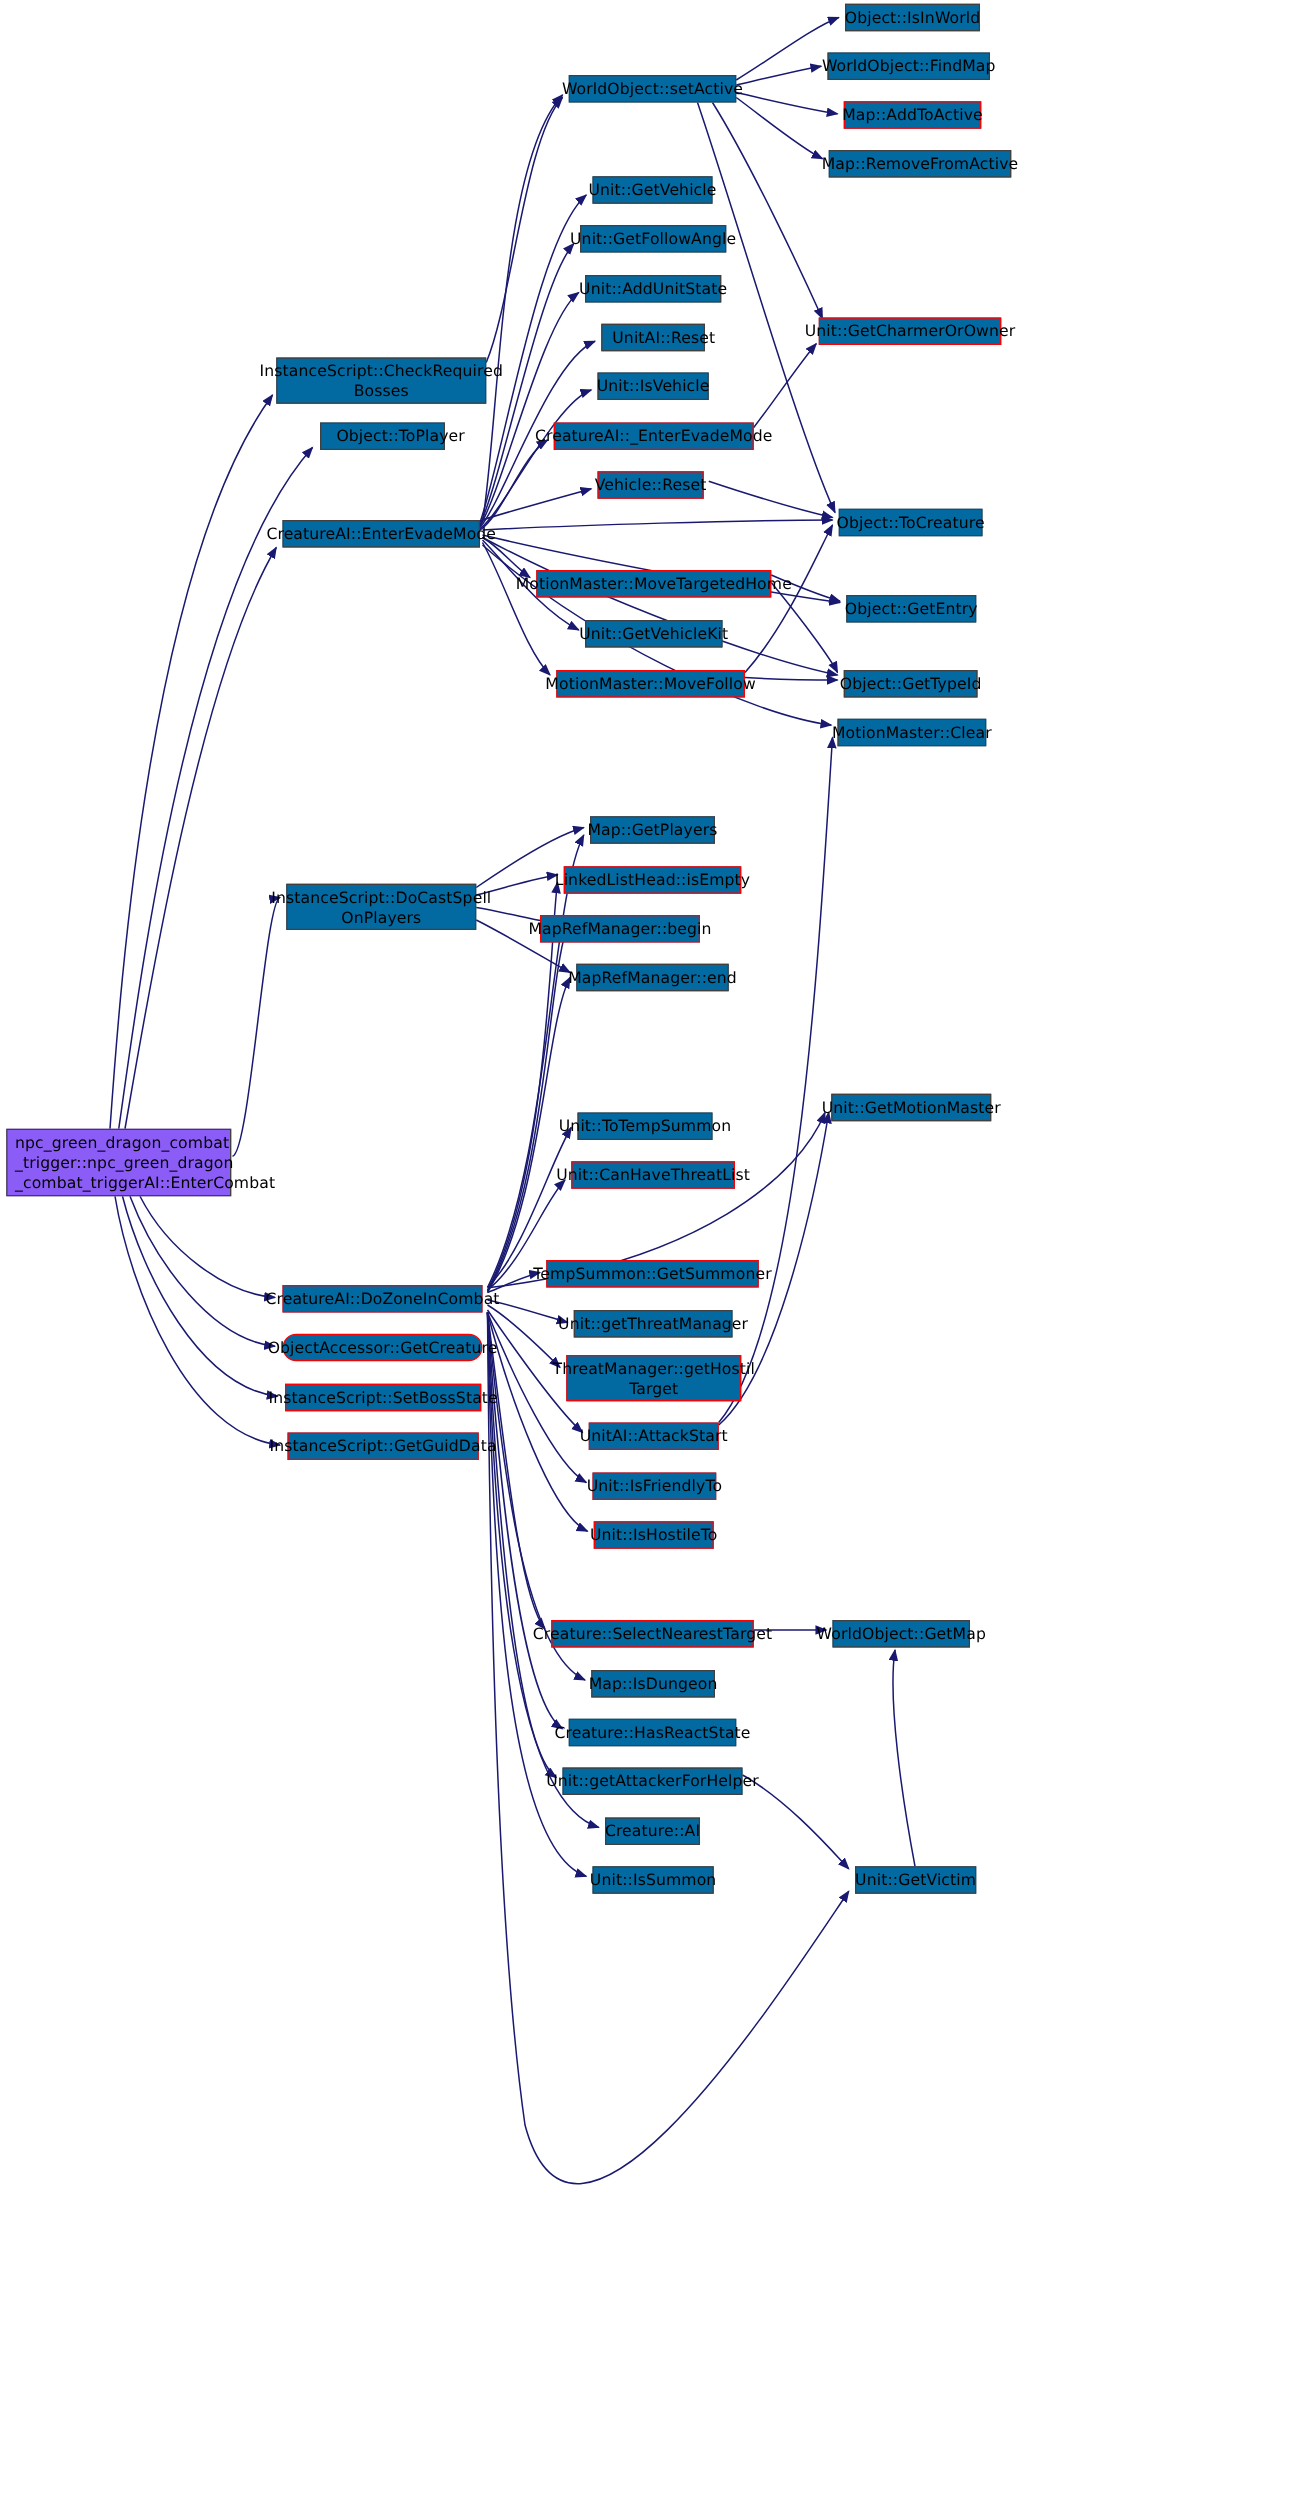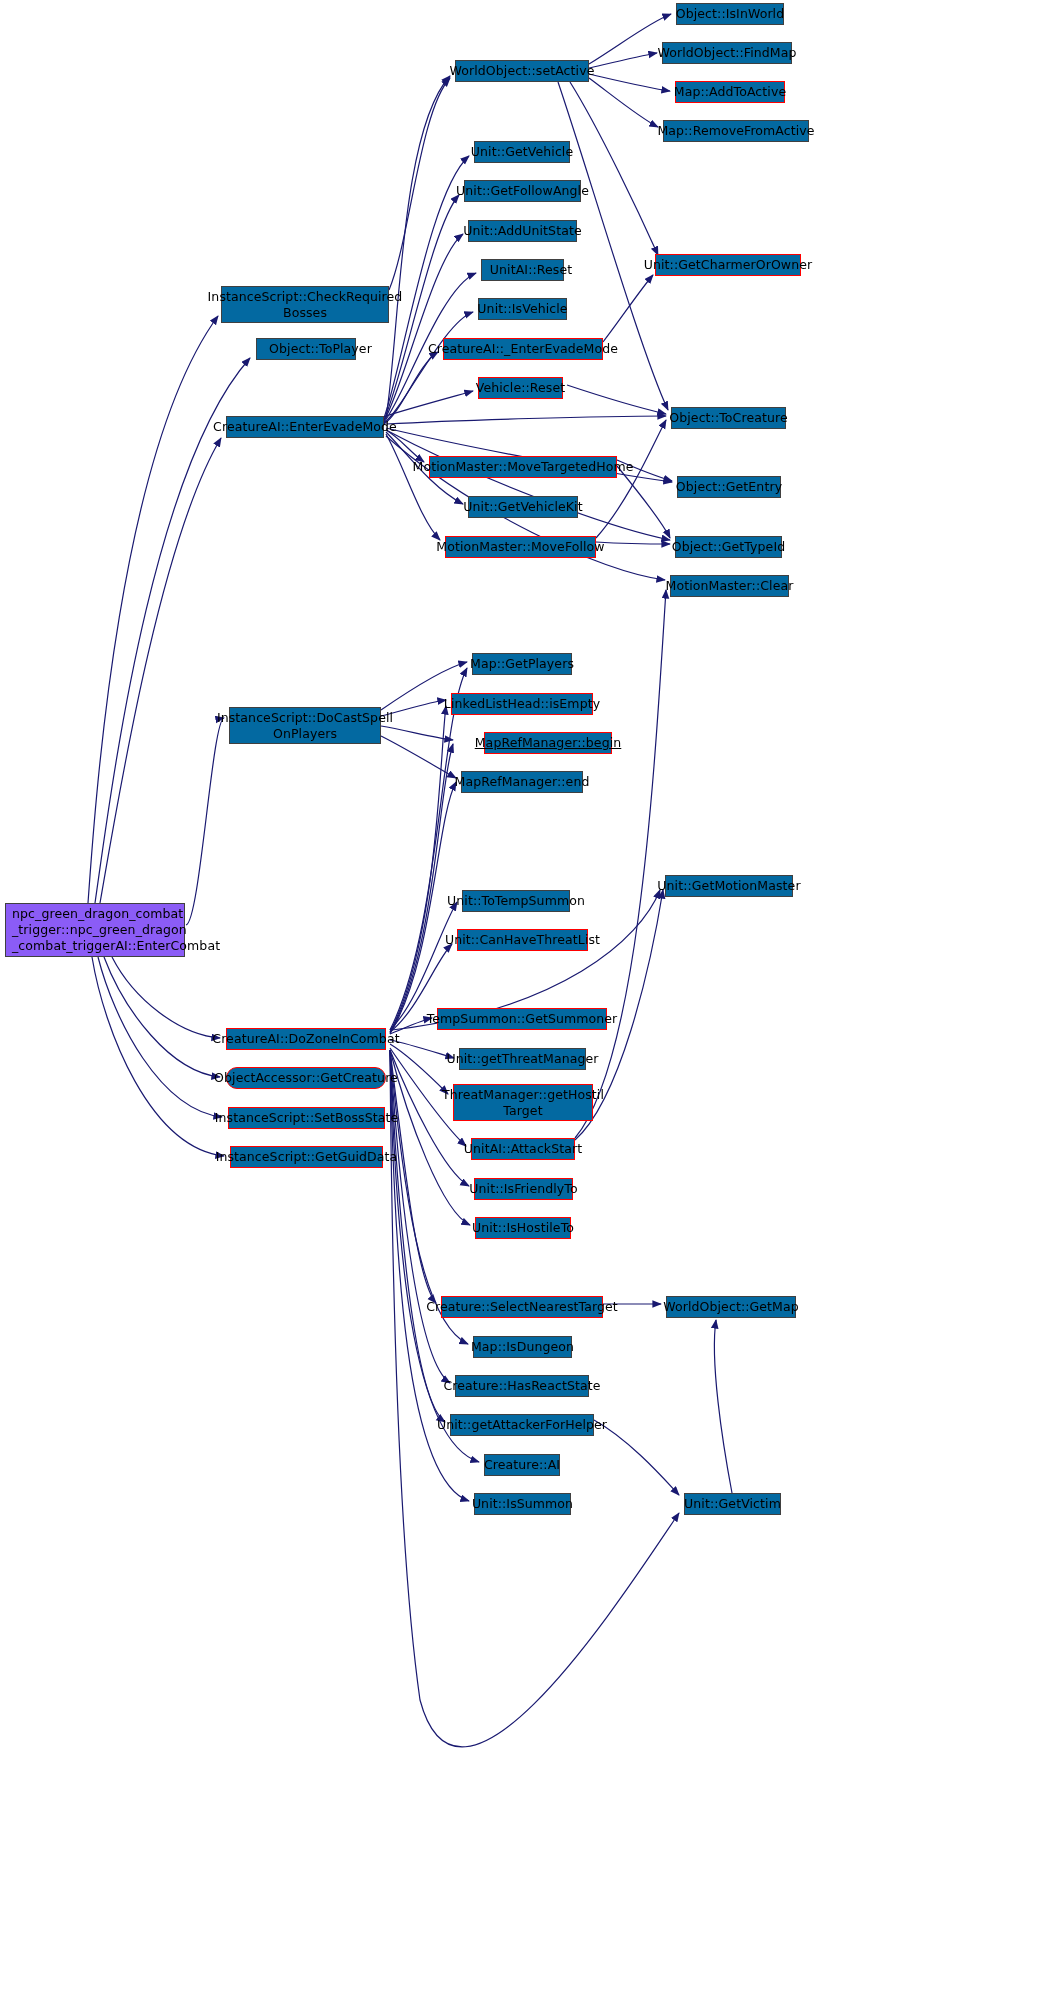--- a/index.html
+++ b/index.html
@@ -112,21 +112,21 @@
       <div class="node" style="left: 468px; top: 220px; width: 109px; height: 22px;"><span>Unit::AddUnitState</span></div>
       <div class="node" style="left: 481px; top: 259px; width: 83px; height: 22px; padding-left: 20px;"><span>UnitAI::Reset</span></div>
       <div class="node" style="left: 478px; top: 298px; width: 89px; height: 22px;"><span>Unit::IsVehicle</span></div>
       <div class="node red" style="left: 443px; top: 338px; width: 160px; height: 22px;"><span>CreatureAI::_EnterEvadeMode</span></div>
       <div class="node red" style="left: 478px; top: 377px; width: 85px; height: 22px;"><span>Vehicle::Reset</span></div>
       <div class="node red" style="left: 429px; top: 456px; width: 188px; height: 22px;"><span>MotionMaster::MoveTargetedHome</span></div>
       <div class="node" style="left: 468px; top: 496px; width: 110px; height: 22px;"><span>Unit::GetVehicleKit</span></div>
       <div class="node red" style="left: 445px; top: 536px; width: 151px; height: 22px;"><span>MotionMaster::MoveFollow</span></div>
       <div class="node" style="left: 472px; top: 653px; width: 100px; height: 22px;"><span>Map::GetPlayers</span></div>
       <div class="node red" style="left: 451px; top: 693px; width: 142px; height: 22px;"><span>LinkedListHead::isEmpty</span></div>
-      <div class="node red" style="left: 484px; top: 732px; width: 128px; height: 22px; text-decoration: underline;"><span>MapRefManager::begin</span></div>
+      <div class="node red" style="left: 432px; top: 732px; width: 128px; height: 22px;"><span>MapRefManager::begin</span></div>
       <div class="node" style="left: 461px; top: 771px; width: 122px; height: 22px;"><span>MapRefManager::end</span></div>
       <div class="node" style="left: 462px; top: 890px; width: 108px; height: 22px;"><span>Unit::ToTempSummon</span></div>
       <div class="node red" style="left: 457px; top: 929px; width: 131px; height: 22px;"><span>Unit::CanHaveThreatList</span></div>
       <div class="node red" style="left: 437px; top: 1008px; width: 170px; height: 22px;"><span>TempSummon::GetSummoner</span></div>
       <div class="node" style="left: 459px; top: 1048px; width: 127px; height: 22px;"><span>Unit::getThreatManager</span></div>
       <div class="node red" style="left: 453px; top: 1084px; width: 140px; height: 37px;"><span>ThreatManager::getHostil
 Target</span></div>
       <div class="node red" style="left: 471px; top: 1138px; width: 104px; height: 22px;"><span>UnitAI::AttackStart</span></div>
       <div class="node red" style="left: 474px; top: 1178px; width: 99px; height: 22px;"><span>Unit::IsFriendlyTo</span></div>
       <div class="node red" style="left: 475px; top: 1217px; width: 96px; height: 22px;"><span>Unit::IsHostileTo</span></div>
@@ -139,16 +139,16 @@
       <div class="node" style="left: 676px; top: 3px; width: 108px; height: 22px;"><span>Object::IsInWorld</span></div>
       <div class="node" style="left: 662px; top: 42px; width: 130px; height: 22px;"><span>WorldObject::FindMap</span></div>
       <div class="node red" style="left: 675px; top: 81px; width: 110px; height: 22px;"><span>Map::AddToActive</span></div>
       <div class="node" style="left: 663px; top: 120px; width: 146px; height: 22px;"><span>Map::RemoveFromActive</span></div>
       <div class="node red" style="left: 655px; top: 254px; width: 146px; height: 22px;"><span>Unit::GetCharmerOrOwner</span></div>
       <div class="node" style="left: 671px; top: 407px; width: 115px; height: 22px;"><span>Object::ToCreature</span></div>
       <div class="node" style="left: 677px; top: 476px; width: 104px; height: 22px;"><span>Object::GetEntry</span></div>
       <div class="node" style="left: 675px; top: 536px; width: 107px; height: 22px;"><span>Object::GetTypeId</span></div>
       <div class="node" style="left: 670px; top: 575px; width: 119px; height: 22px;"><span>MotionMaster::Clear</span></div>
       <div class="node" style="left: 665px; top: 875px; width: 128px; height: 22px;"><span>Unit::GetMotionMaster</span></div>
-      <div class="node" style="left: 666px; top: 1296px; width: 130px; height: 22px;"><span>WorldObject::GetMap</span></div>
+      <div class="node" style="left: 666px; top: 1296px; width: 110px; height: 22px;"><span>WorldObject::GetMap</span></div>
       <div class="node" style="left: 684px; top: 1493px; width: 97px; height: 22px;"><span>Unit::GetVictim</span></div>
     </div>
 </div>
 
 </body></html>

